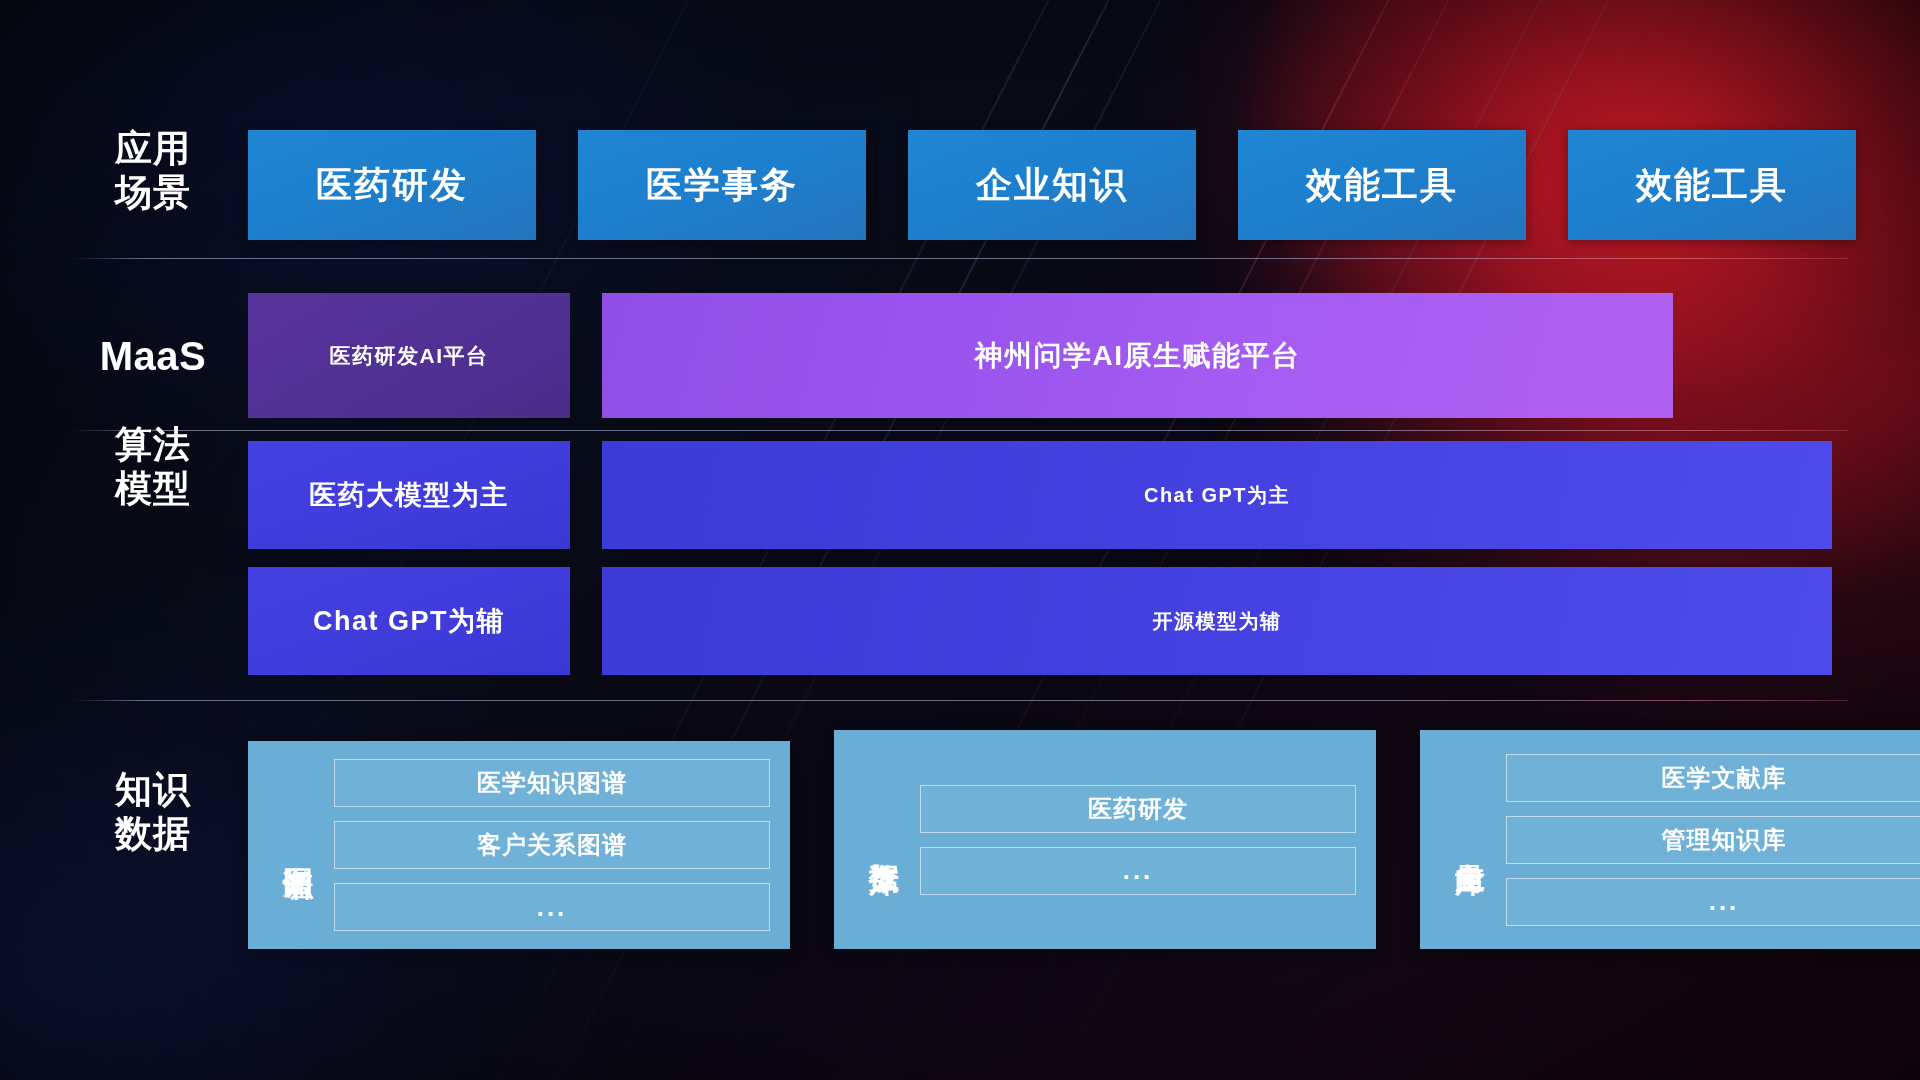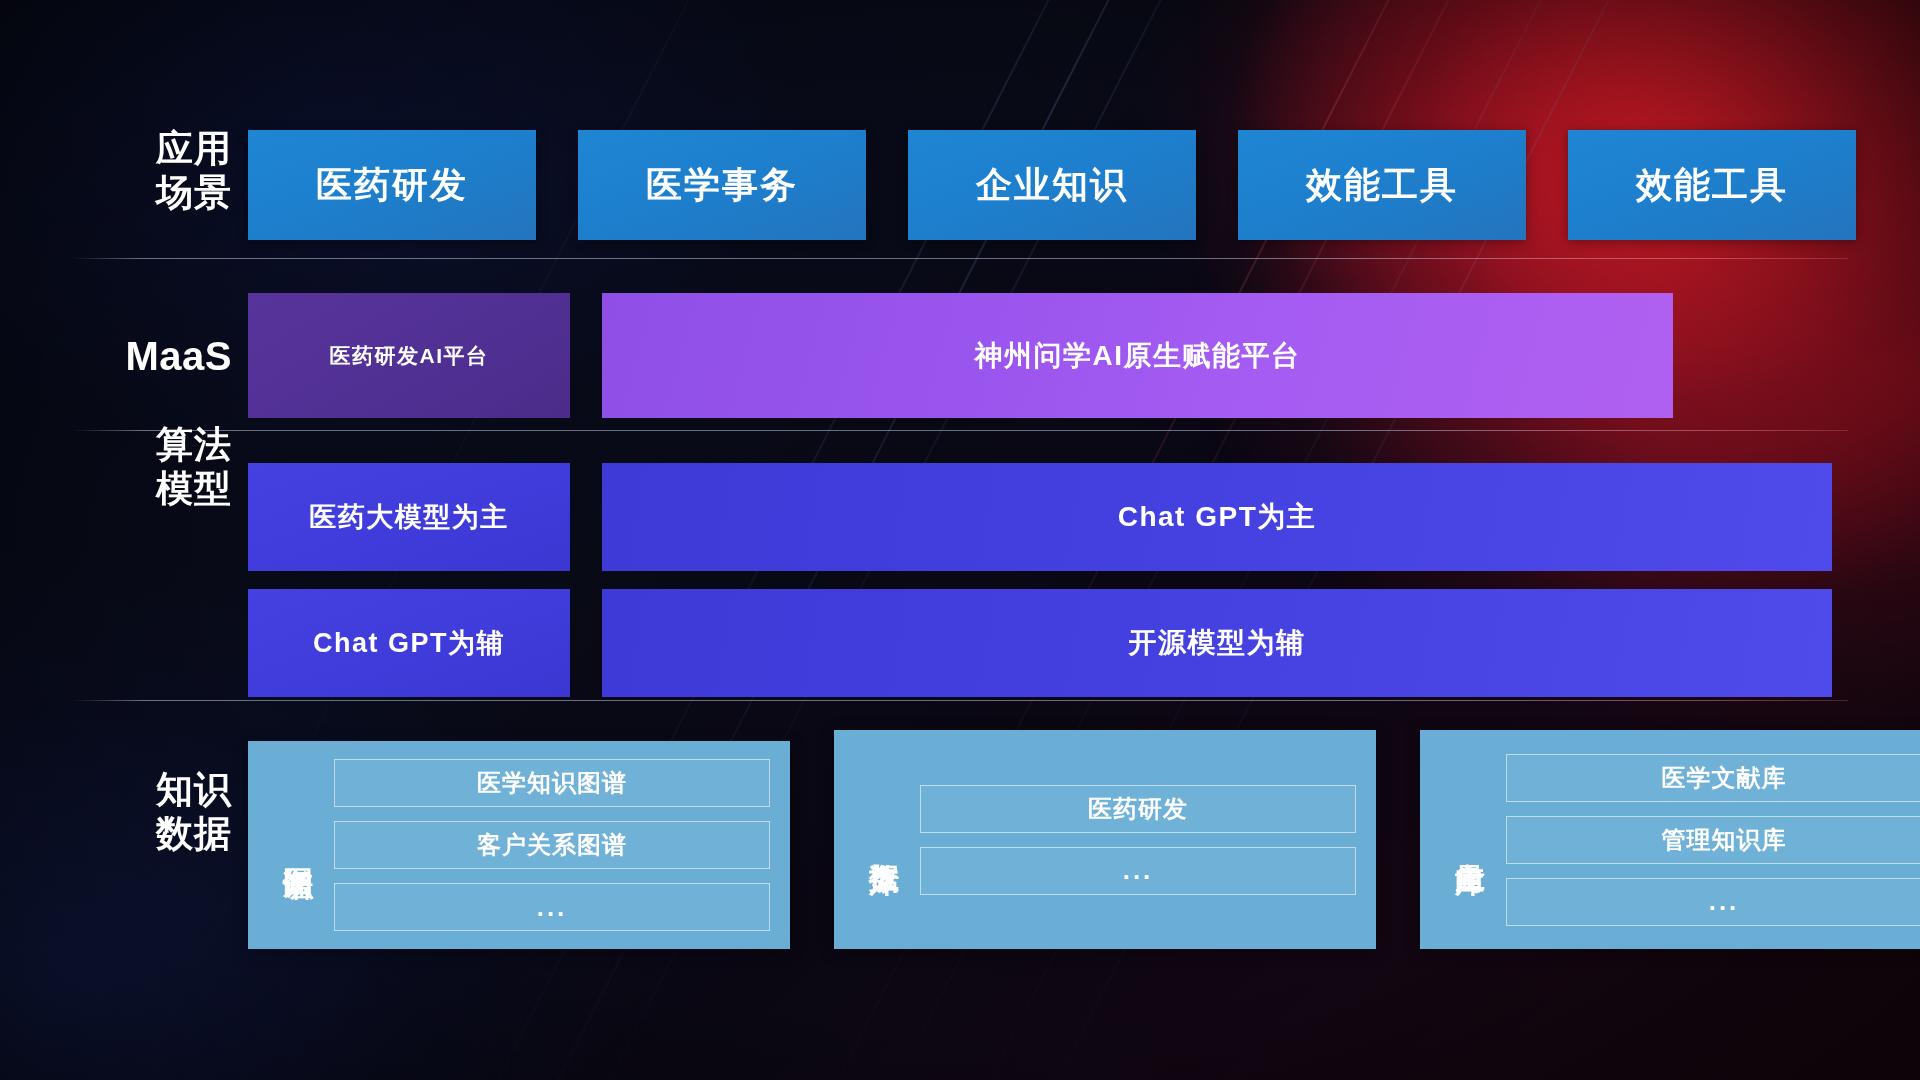--- a/index.html
+++ b/index.html
@@ -33,21 +33,21 @@
     background:radial-gradient(circle at 55% 45%, rgba(235,30,44,.85) 0%, rgba(170,18,34,.45) 40%, rgba(60,8,20,.08) 70%, rgba(0,0,0,0) 85%);
     filter:blur(6px);pointer-events:none;
   }
   .vignette{position:absolute;inset:0;pointer-events:none;
     background:radial-gradient(ellipse 1300px 820px at 50% 52%, rgba(0,0,0,0) 55%, rgba(0,0,0,.55) 100%);}
 
   .content{position:relative;z-index:5;width:1920px;height:1080px;}
   .rowlabel{
     position:absolute;left:88px;width:130px;
     color:#ffffff;font-weight:700;font-size:37px;line-height:1.18;
-    letter-spacing:1px;text-align:right;margin-left:14px;
+    letter-spacing:1px;text-align:center;
   }
   .rowlabel.latin{font-size:40px;letter-spacing:.5px;}
   .divider{
     position:absolute;left:72px;width:1776px;height:1px;
     background:linear-gradient(to right, rgba(190,195,225,.0) 0%, rgba(186,192,222,.55) 4%, rgba(186,192,222,.55) 72%, rgba(240,150,160,.45) 92%, rgba(240,120,130,.25) 100%);
   }
 
   
   .scenes{position:absolute;left:248px;top:130px;display:flex;gap:42px;}
   .scene-box{
@@ -64,31 +64,31 @@
     background:linear-gradient(150deg,#57349b 0%,#513094 55%,#4b2c89 100%);
     color:#fff;font-size:21px;font-weight:700;letter-spacing:1.5px;
   }
   .maas-right{
     width:1071px;height:125px;display:flex;align-items:center;justify-content:center;
     background:linear-gradient(105deg,#8f4fe6 0%,#9a55ee 35%,#a55cf2 62%,#b060f0 100%);
     color:#fff;font-size:28px;font-weight:700;letter-spacing:1.5px;
   }
 
   
-  .algo-wrap{position:absolute;left:248px;top:463px;display:flex;flex-direction:column;gap:18px;}
+  .algo-wrap{position:absolute;left:248px;top:441px;display:flex;flex-direction:column;gap:18px;}
   .algo-line{display:flex;gap:32px;}
   .algo-left{
     width:322px;height:108px;display:flex;align-items:center;justify-content:center;
     background:linear-gradient(160deg,#4441e0 0%,#3f3cdb 55%,#3a37d2 100%);
     color:#fff;font-size:27px;font-weight:700;letter-spacing:1.5px;
   }
   .algo-right{
     width:1230px;height:108px;display:flex;align-items:center;justify-content:center;
     background:linear-gradient(100deg,#3d3ad8 0%,#4340df 42%,#4a46e6 75%,#4f4beb 100%);
-    color:#fff;font-size:28px;font-weight:700;letter-spacing:1.5px;
+    color:#fff;font-size:20px;font-weight:700;letter-spacing:1.5px;
   }
 
   
   .kn-wrap{position:absolute;left:248px;top:730px;display:flex;gap:44px;}
   .kn-panel{
     display:flex;align-items:center;padding:18px 20px 18px 22px;gap:18px;
     background:#6aaed6;box-shadow:0 3px 14px rgba(0,0,0,.35);
   }
   .kn-panel.p1{width:500px;margin-top:11px;}
   .kn-panel.p2{width:500px;}

